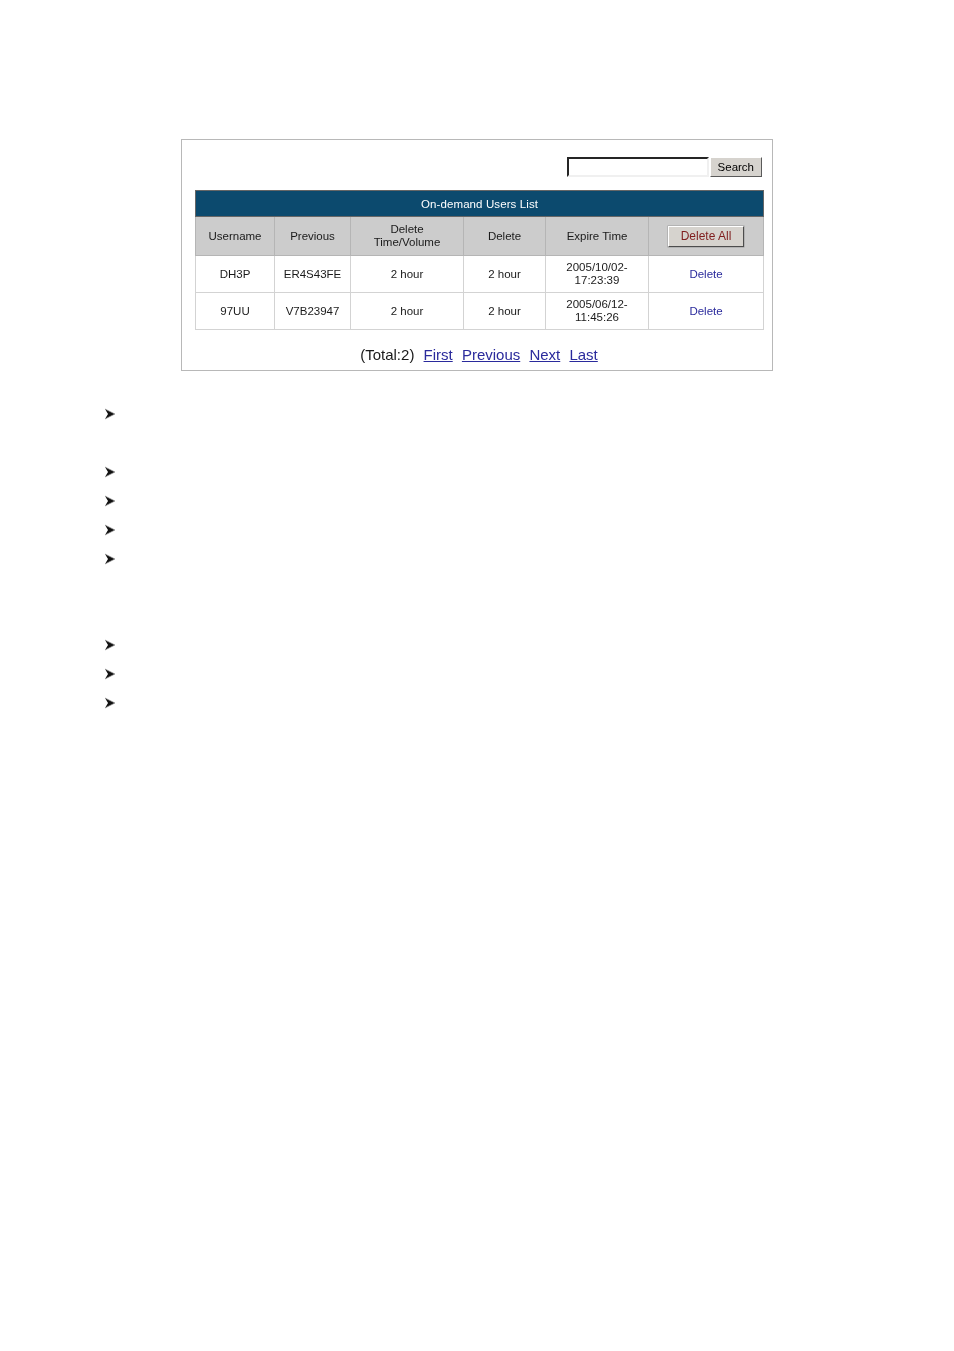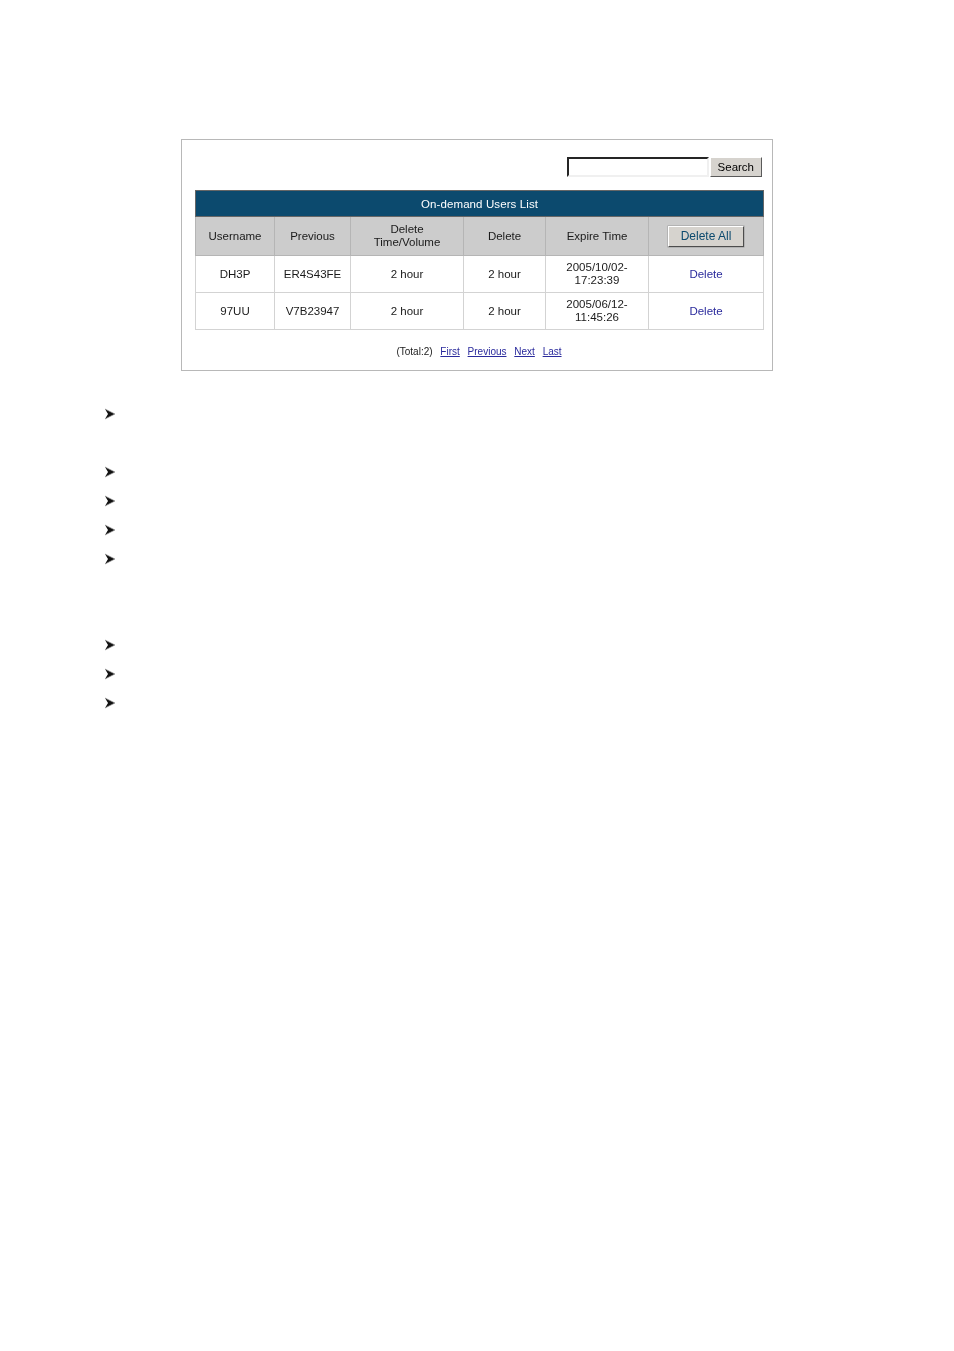--- a/index.html
+++ b/index.html
@@ -108,21 +108,21 @@
   }
   #delete-all-button {
     display: inline-block;
     padding: 2px 12px;
     background: #d6d3ce;
     border: 1px solid;
     border-color: #ffffff #4d4d4d #4d4d4d #ffffff;
     box-shadow: 0 0 0 0.5px #9a9a9a;
     font-family: "Liberation Sans", "DejaVu Sans", sans-serif;
     font-size: 12px;
-    color: #0c4a6e;
+    color: #7f1d1d;
     cursor: pointer;
     line-height: 15px;
   }
   .data-cell {
     background: #ffffff;
     color: #1a1a1a;
     font-size: 11.5px;
     text-align: center;
     height: 36px;
     line-height: 13px;
@@ -135,21 +135,21 @@
   }
 
   
   #pagination {
     position: absolute;
     left: 13px;
     top: 206px;
     width: 568px;
     text-align: center;
     font-family: "Liberation Sans", "DejaVu Sans", sans-serif;
-    font-size: 10px;
+    font-size: 15px;
     color: #1a1a1a;
   }
   #pagination .total {
     color: #1a1a1a;
   }
   #pagination .page-link {
     color: #2a2a9c;
     text-decoration: underline;
     margin-left: 5px;
     cursor: pointer;

